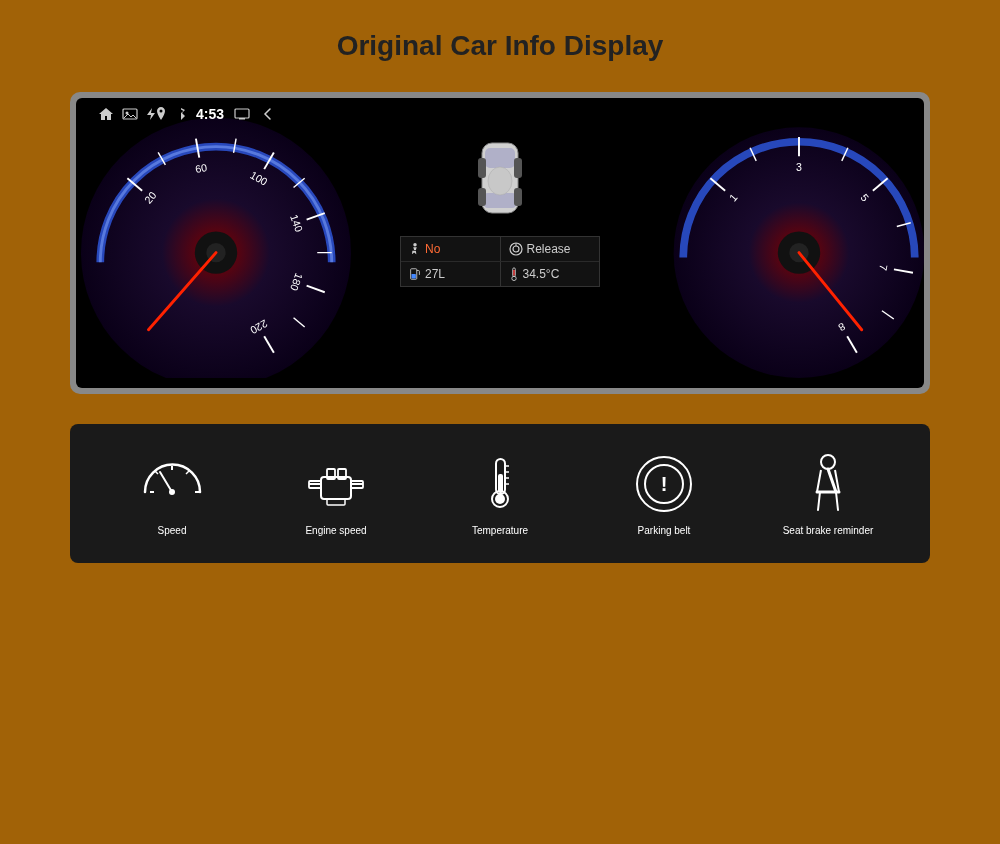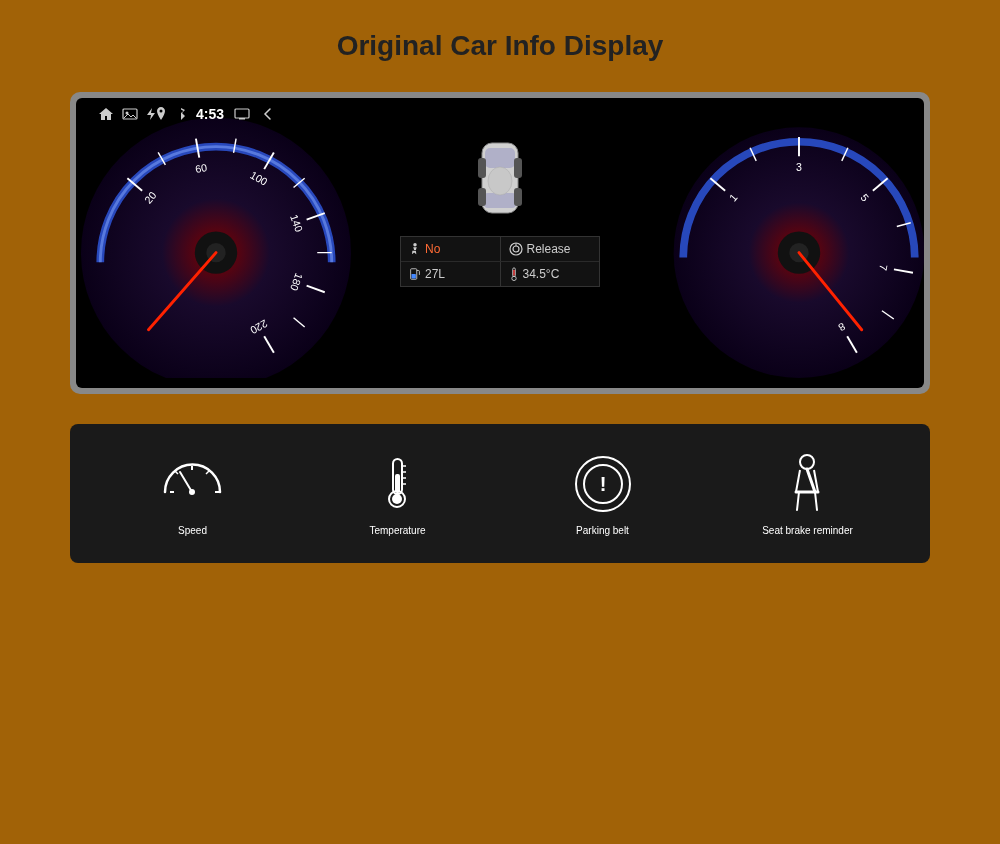--- a/index.html
+++ b/index.html
@@ -382,20 +382,42 @@
           <line x1="10" y1="35" x2="14" y2="35" stroke="#fff" stroke-width="2"></line>
           <line x1="55" y1="35" x2="59" y2="35" stroke="#fff" stroke-width="2"></line>
           <line x1="32" y1="9" x2="32" y2="13" stroke="#fff" stroke-width="2"></line>
           <line x1="15" y1="14" x2="18" y2="17" stroke="#fff" stroke-width="1.5"></line>
           <line x1="49" y1="14" x2="46" y2="17" stroke="#fff" stroke-width="1.5"></line>
         </svg>
       </div>
       <span class="feature-label">Speed</span>
     </div>
 
+    <div class="feature-item">
+      <div class="feature-icon-wrapper">
+        <svg width="70" height="55" viewBox="0 0 70 55" xmlns="http://www.w3.org/2000/svg">
+
+          <rect x="20" y="20" width="30" height="22" rx="3" fill="none" stroke="#fff" stroke-width="2"></rect>
+
+          <rect x="26" y="12" width="8" height="10" rx="1" fill="none" stroke="#fff" stroke-width="1.8"></rect>
+          <rect x="37" y="12" width="8" height="10" rx="1" fill="none" stroke="#fff" stroke-width="1.8"></rect>
+
+          <rect x="8" y="24" width="12" height="7" rx="1" fill="none" stroke="#fff" stroke-width="1.8"></rect>
+
+          <rect x="50" y="24" width="12" height="7" rx="1" fill="none" stroke="#fff" stroke-width="1.8"></rect>
+
+          <rect x="26" y="42" width="18" height="6" rx="1" fill="none" stroke="#fff" stroke-width="1.5"></rect>
+
+          <line x1="20" y1="27" x2="8" y2="27" stroke="#fff" stroke-width="2"></line>
+
+          <line x1="50" y1="27" x2="62" y2="27" stroke="#fff" stroke-width="2"></line>
+        </svg>
+      </div>
+      <span class="feature-label">Engine speed</span>
+    </div>
 
 
     <div class="feature-item">
       <div class="feature-icon-wrapper">
         <svg width="45" height="60" viewBox="0 0 45 60" xmlns="http://www.w3.org/2000/svg">
 
           <rect x="18" y="5" width="9" height="35" rx="4.5" fill="none" stroke="#fff" stroke-width="2"></rect>
 
           <rect x="20" y="20" width="5" height="19" rx="2" fill="#fff"></rect>
 

